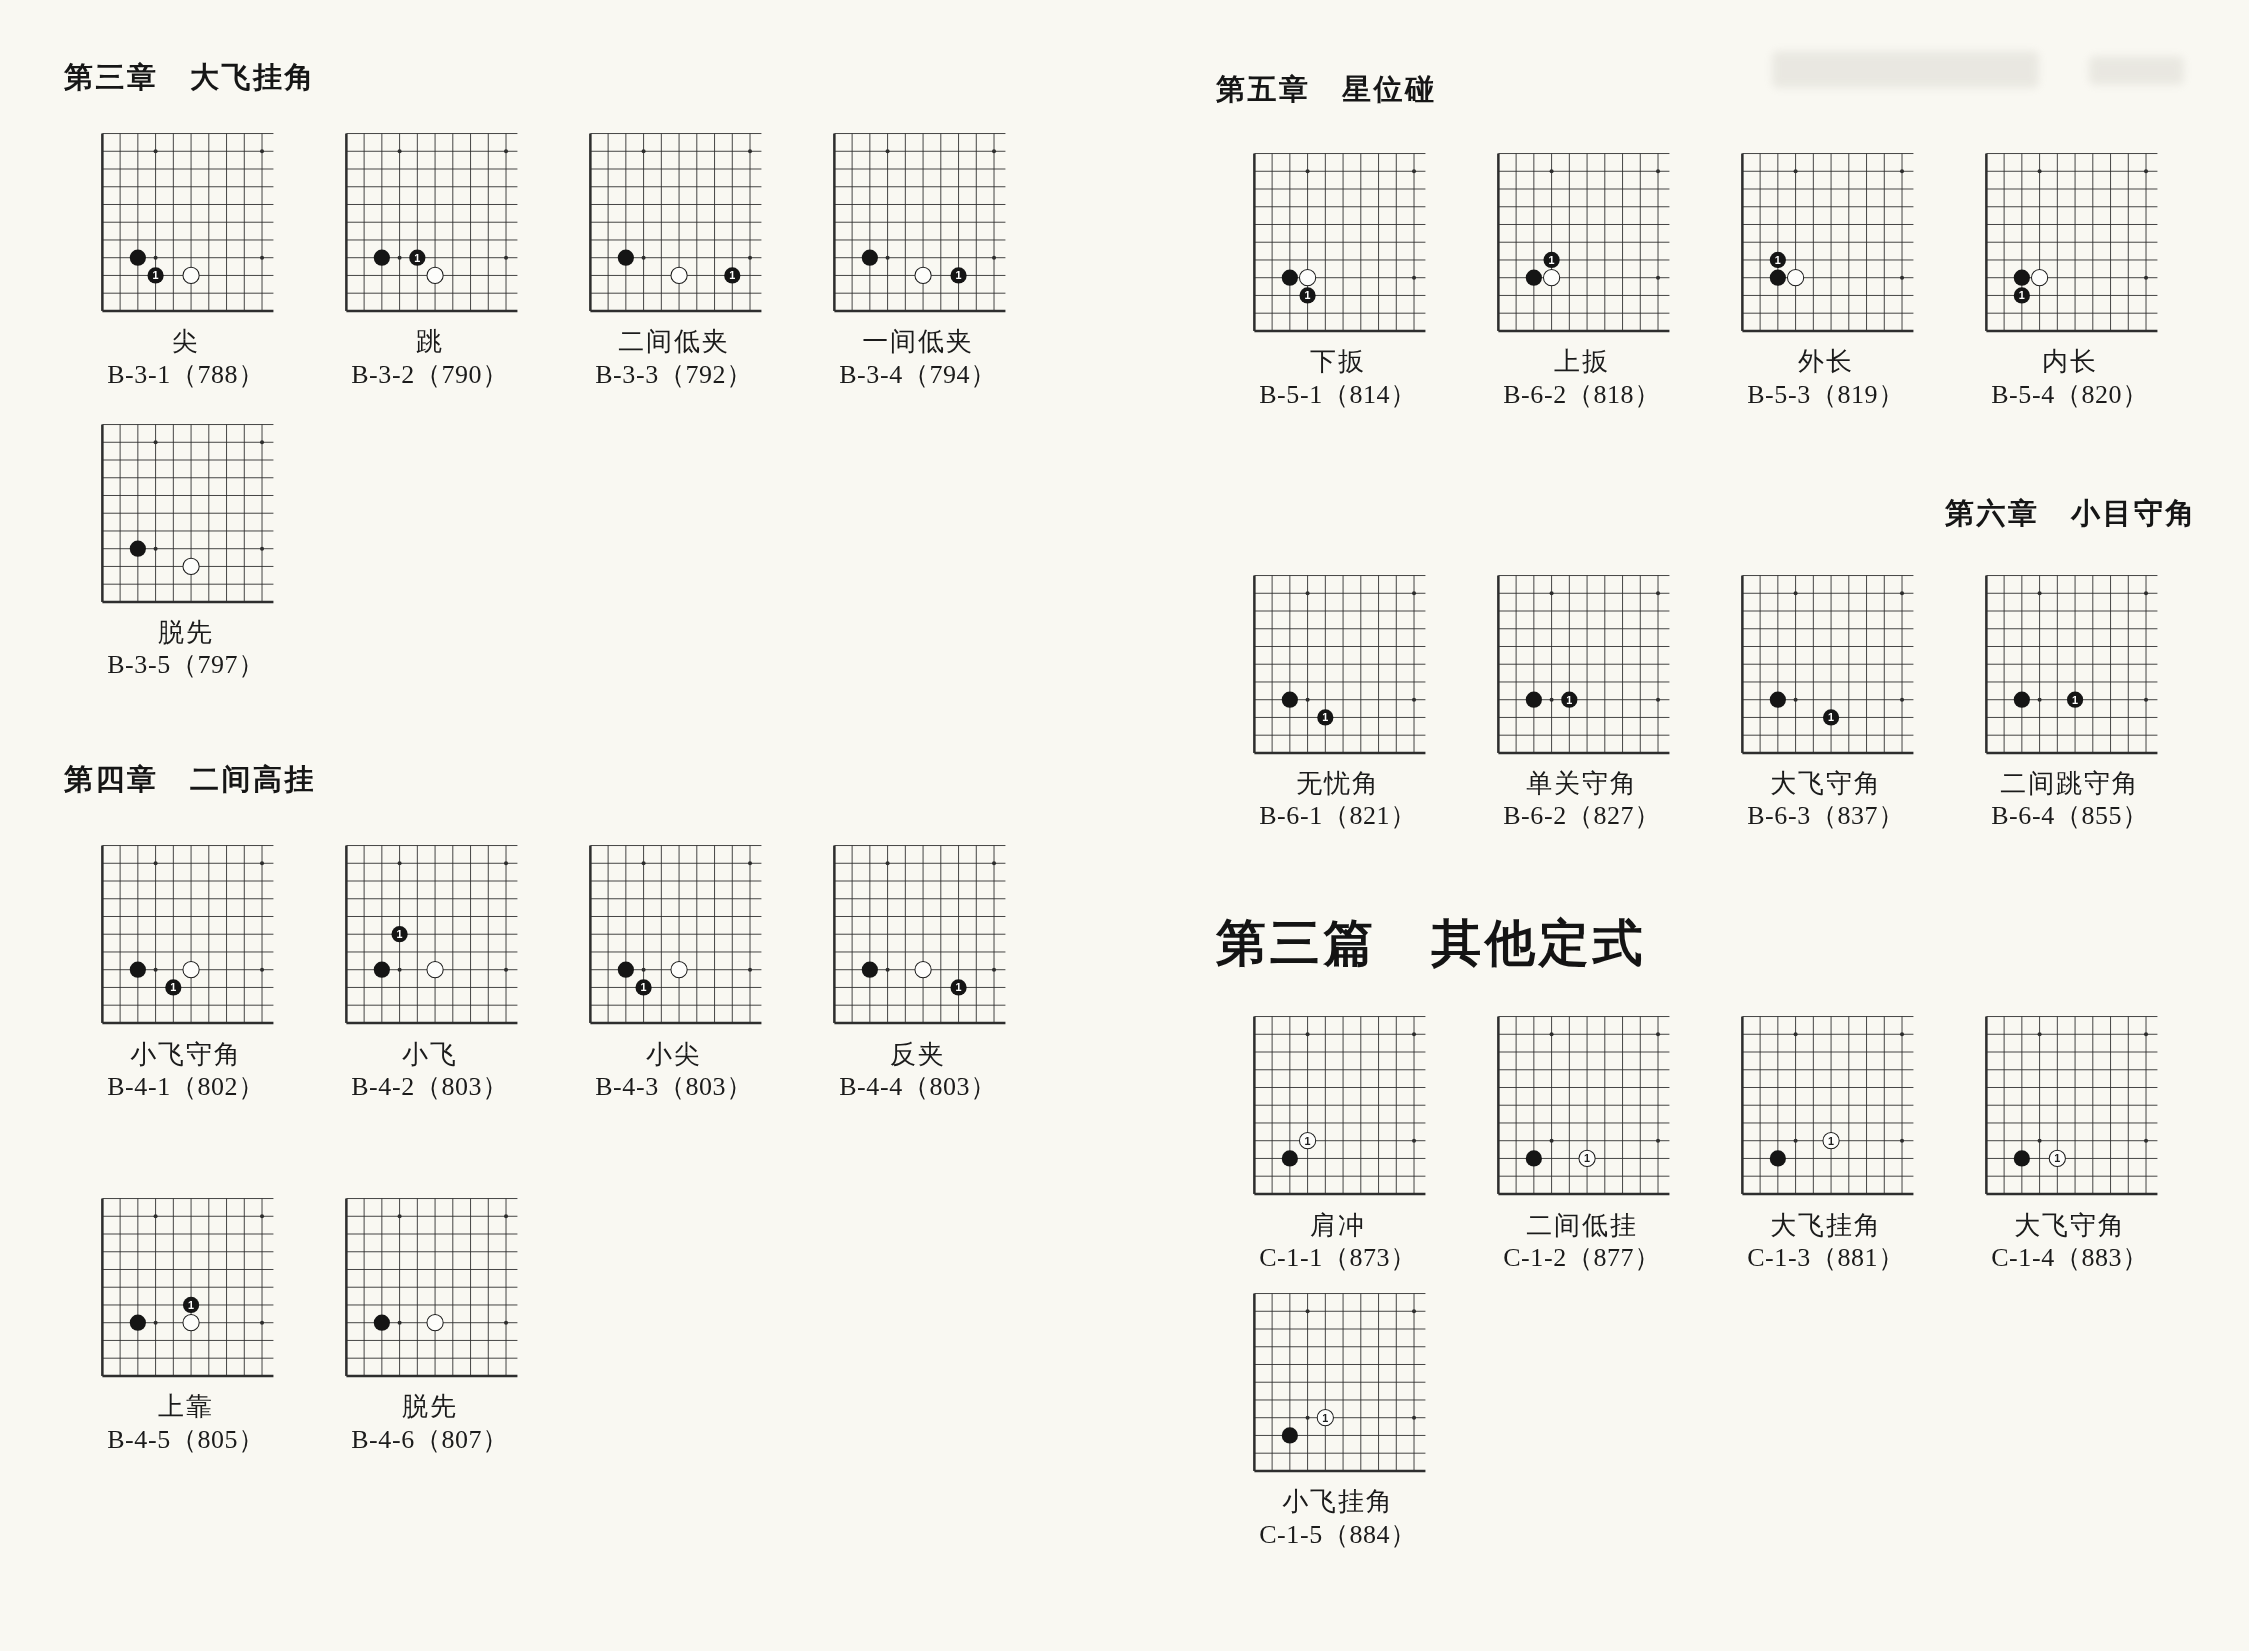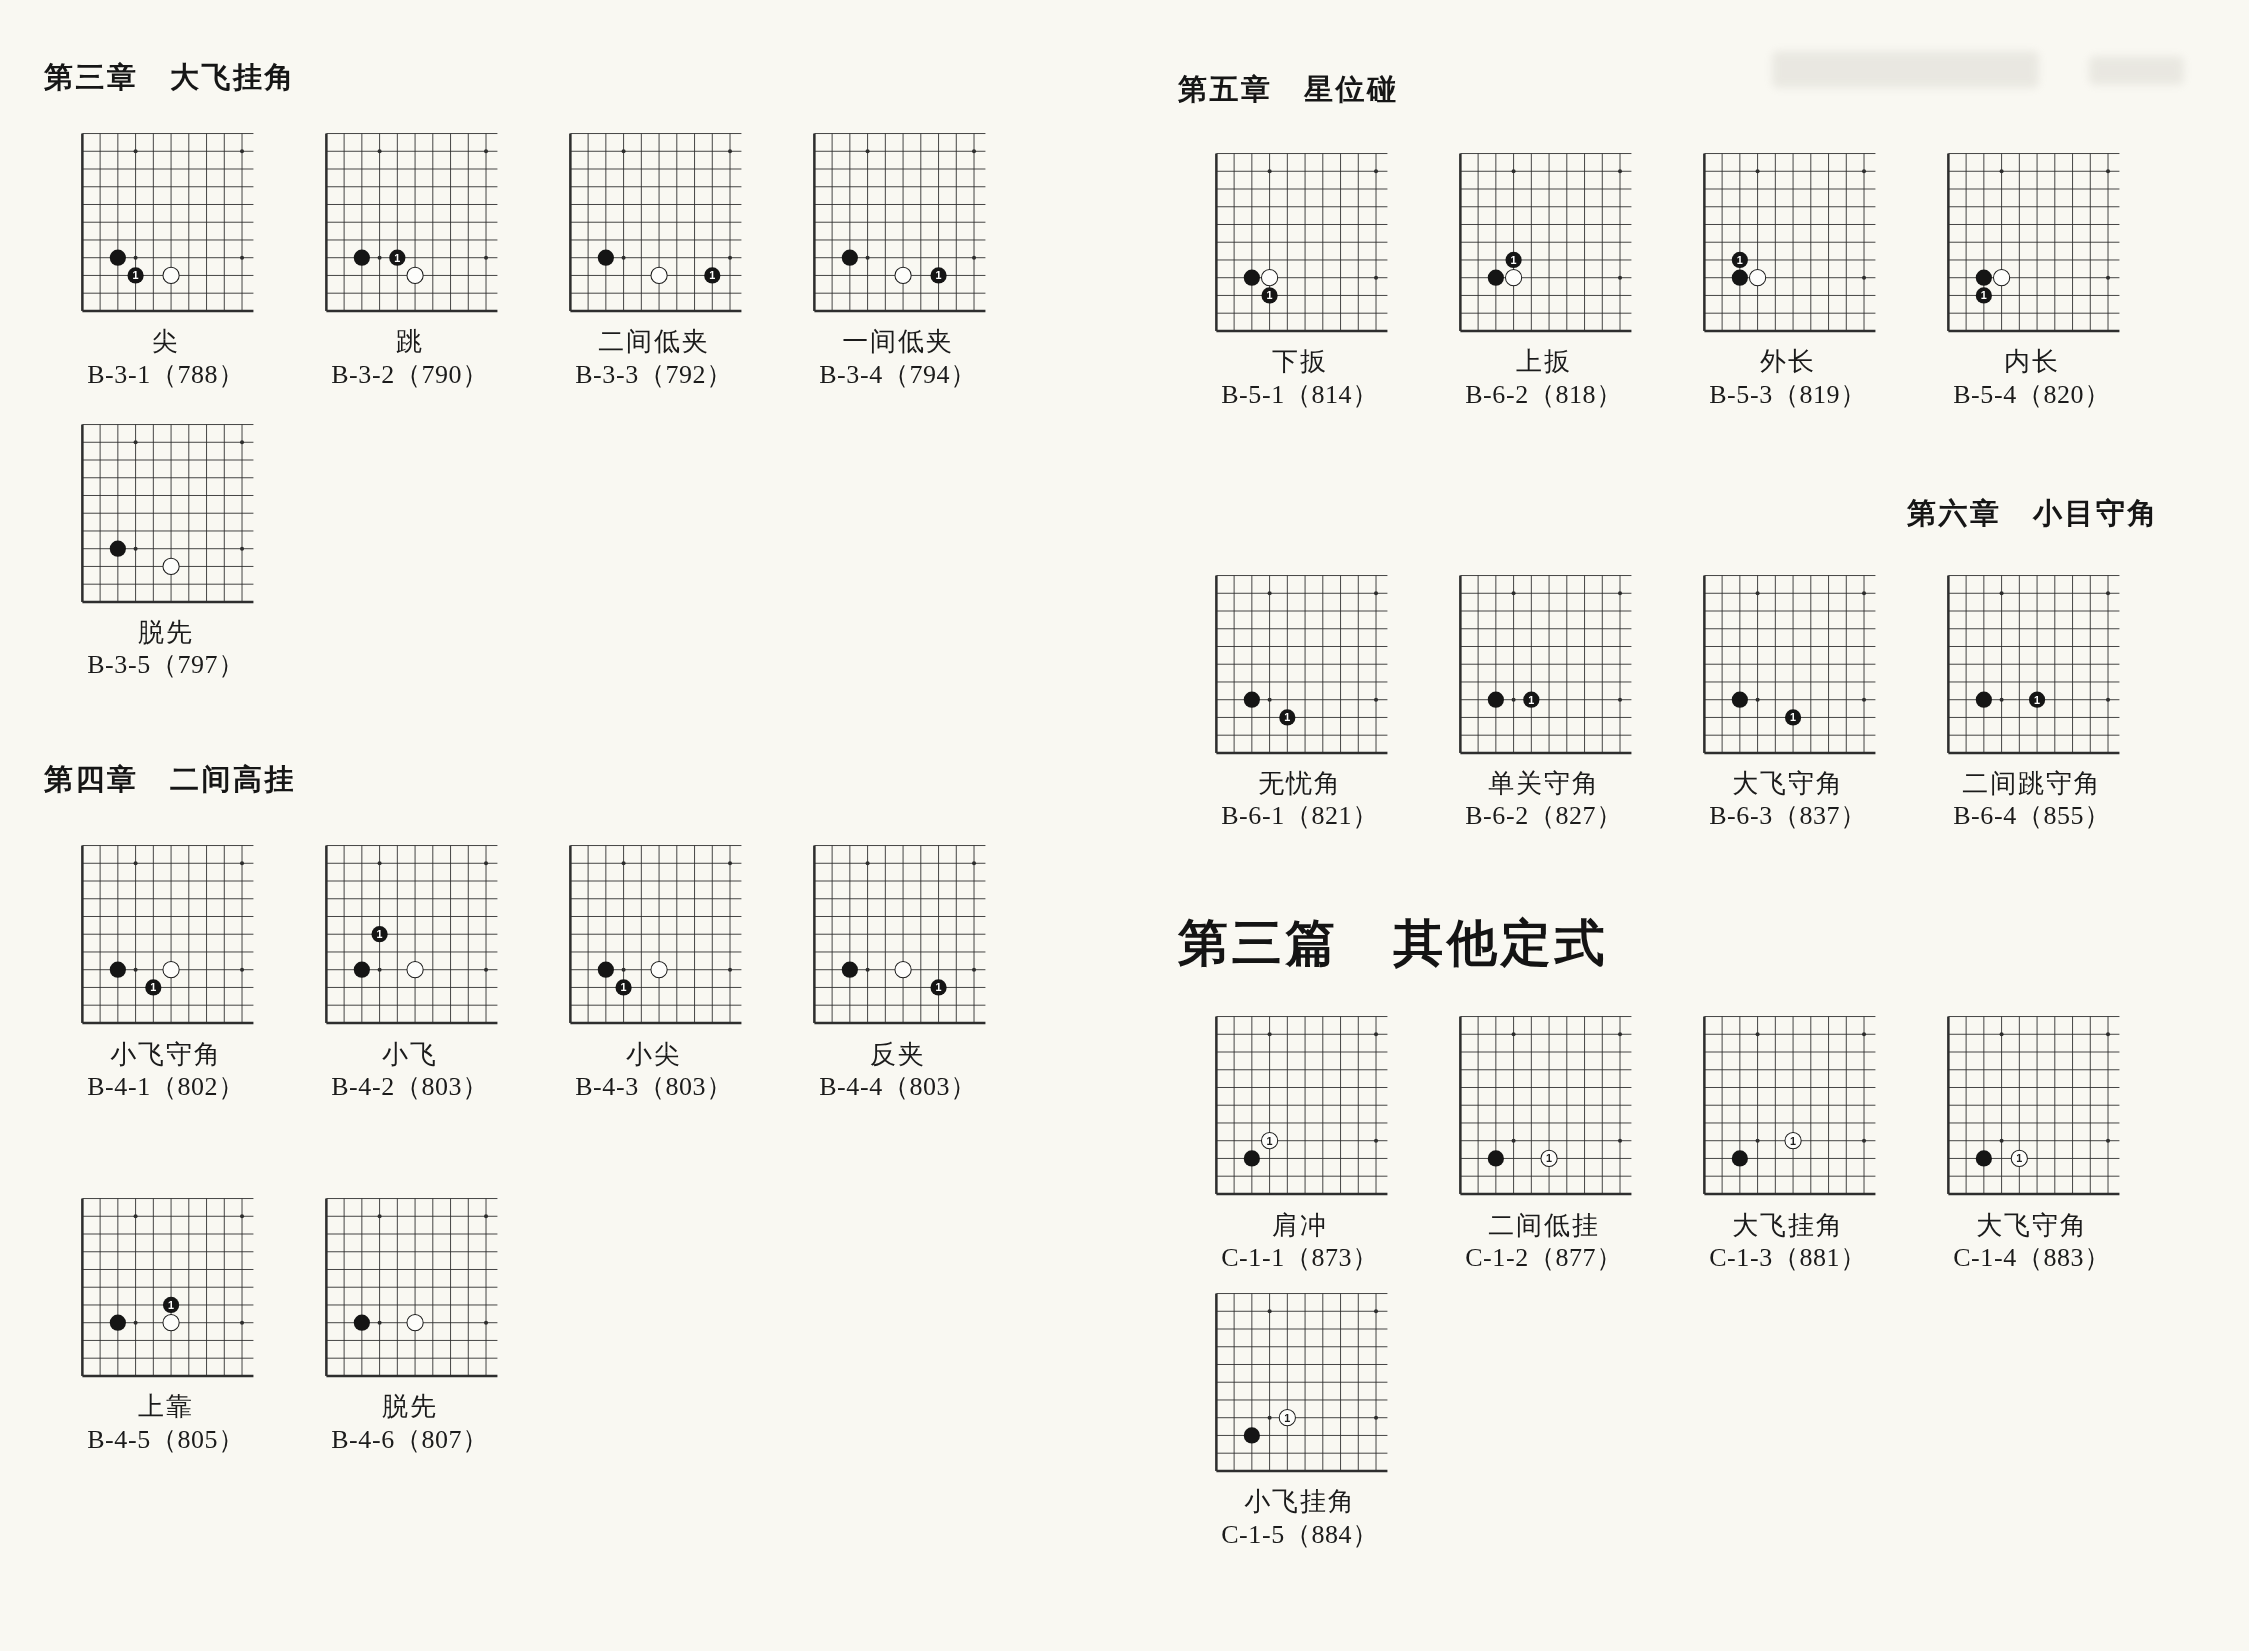--- a/index.html
+++ b/index.html
@@ -38,21 +38,21 @@
     position:absolute;background:#9a968c;opacity:.16;filter:blur(4.4px);
     border-radius:6.4px;
   }
 </style>
 </head>
 <body>
 
 <div class="page">
   <div class="bleed" style="left:1772px;top:51px;width:267px;height:37px;"></div>
   <div class="bleed" style="left:2089px;top:56px;width:95px;height:29px;"></div>
-<div class="col" style="left: 44px; width: 981px;">
+<div class="col" style="left: 64px; width: 981px;">
       <div class="heading-chapter" style="margin-top: 58px;">第三章　大飞挂角</div>
       <div class="dia-row" style="margin-top: 33px;">
         <div class="dia-cell">
           <div class="board-wrap">
             <svg class="board" width="178" height="185" viewBox="0 0 280 292">
               <g>
                 <line x1="8" y1="4" x2="278" y2="4" stroke="#2e2e2e" stroke-width="1.4"></line>
                 <line x1="8" y1="4" x2="8" y2="284" stroke="#2e2e2e" stroke-width="4"></line>
                 <line x1="36" y1="4" x2="36" y2="284" stroke="#2e2e2e" stroke-width="1.4"></line>
                 <line x1="64" y1="4" x2="64" y2="284" stroke="#2e2e2e" stroke-width="1.4"></line>
@@ -559,21 +559,21 @@
               <g>
                 <circle cx="148" cy="200" r="12.8" fill="#fdfdfb" stroke="#1c1c1c" stroke-width="1.6"></circle>
               </g>
             </svg>
           </div>
           <div class="dia-name">脱先</div>
           <div class="dia-code">B-4-6（807）</div>
         </div>
       </div>
     </div>
-    <div class="col" style="left: 1178px; width: 981px;">
+    <div class="col" style="left: 1216px; width: 981px;">
       <div class="heading-chapter" style="margin-top: 70px;">第五章　星位碰</div>
       <div class="dia-row" style="margin-top: 41px;">
         <div class="dia-cell">
           <div class="board-wrap">
             <svg class="board" width="178" height="185" viewBox="0 0 280 292">
               <g>
                 <line x1="8" y1="4" x2="278" y2="4" stroke="#2e2e2e" stroke-width="1.4"></line>
                 <line x1="8" y1="4" x2="8" y2="284" stroke="#2e2e2e" stroke-width="4"></line>
                 <line x1="36" y1="4" x2="36" y2="284" stroke="#2e2e2e" stroke-width="1.4"></line>
                 <line x1="64" y1="4" x2="64" y2="284" stroke="#2e2e2e" stroke-width="1.4"></line>

